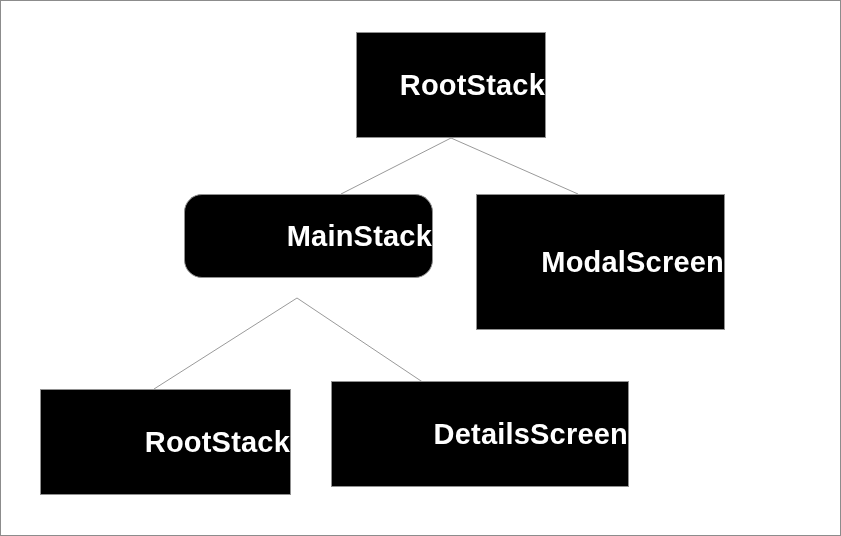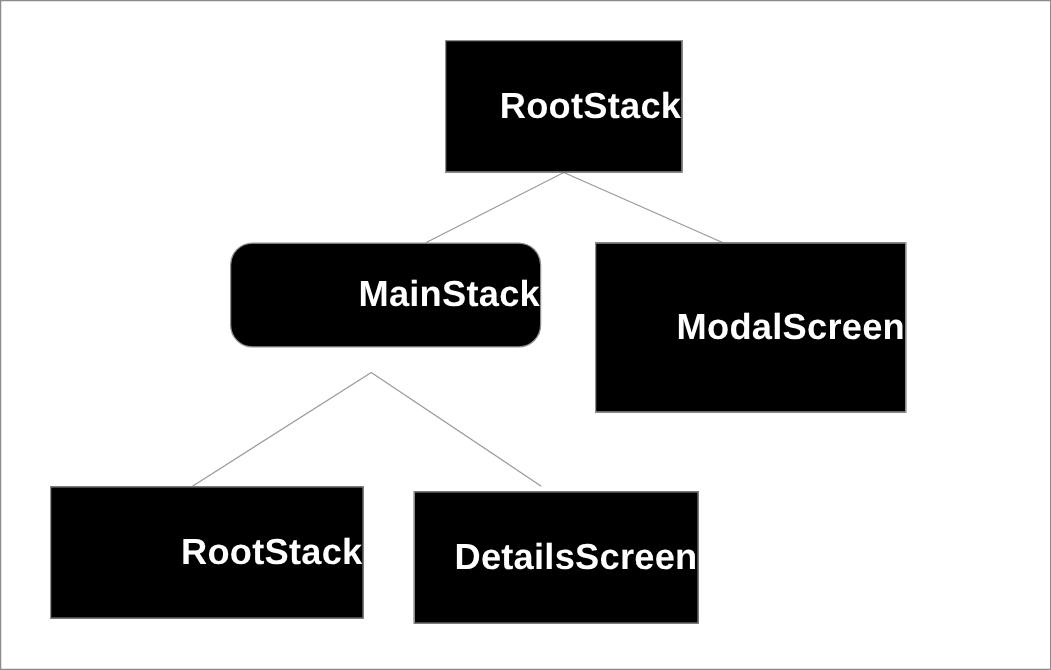--- a/index.html
+++ b/index.html
@@ -40,21 +40,21 @@
     justify-content: flex-end;
     font-weight: bold;
     font-size: 29px;
     letter-spacing: 0.2px;
     white-space: nowrap;
   }
   .node-root    { left: 355px; top: 31px;  width: 190px; height: 106px; }
   .node-main    { left: 183px; top: 193px; width: 249px; height: 84px; border-radius: 18px; }
   .node-modal   { left: 475px; top: 193px; width: 249px; height: 136px; }
   .node-home    { left: 39px;  top: 388px; width: 251px; height: 106px; }
-  .node-details { left: 330px; top: 392px; width: 228px; height: 106px; }
+  .node-details { left: 330px; top: 380px; width: 298px; height: 106px; }
 </style>
 </head>
 <body>
 
 <div class="canvas">
 
   <svg class="edges" viewBox="0 0 841 536" xmlns="http://www.w3.org/2000/svg">
     <line x1="450" y1="137" x2="340" y2="193"></line>
     <line x1="450" y1="137" x2="577" y2="193"></line>
     <line x1="296" y1="297" x2="153" y2="388"></line>

